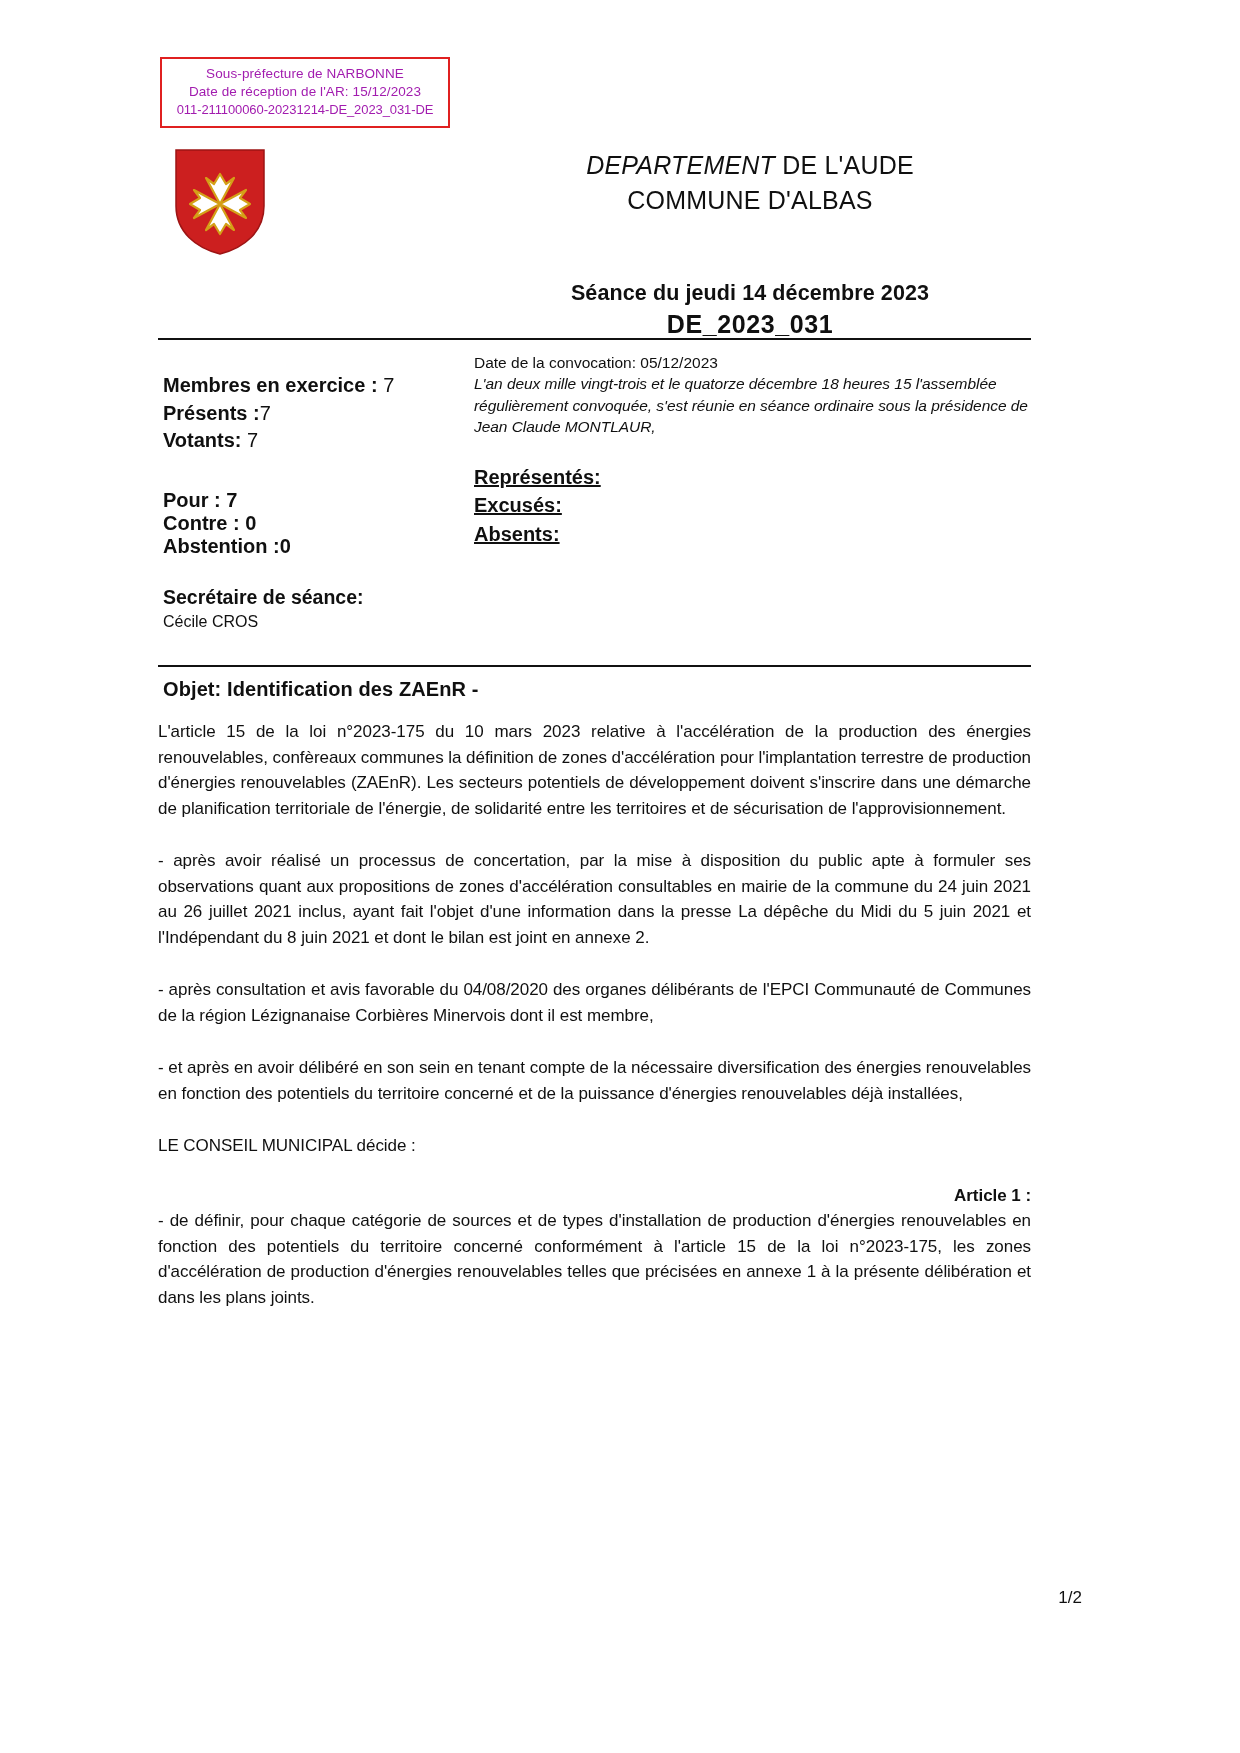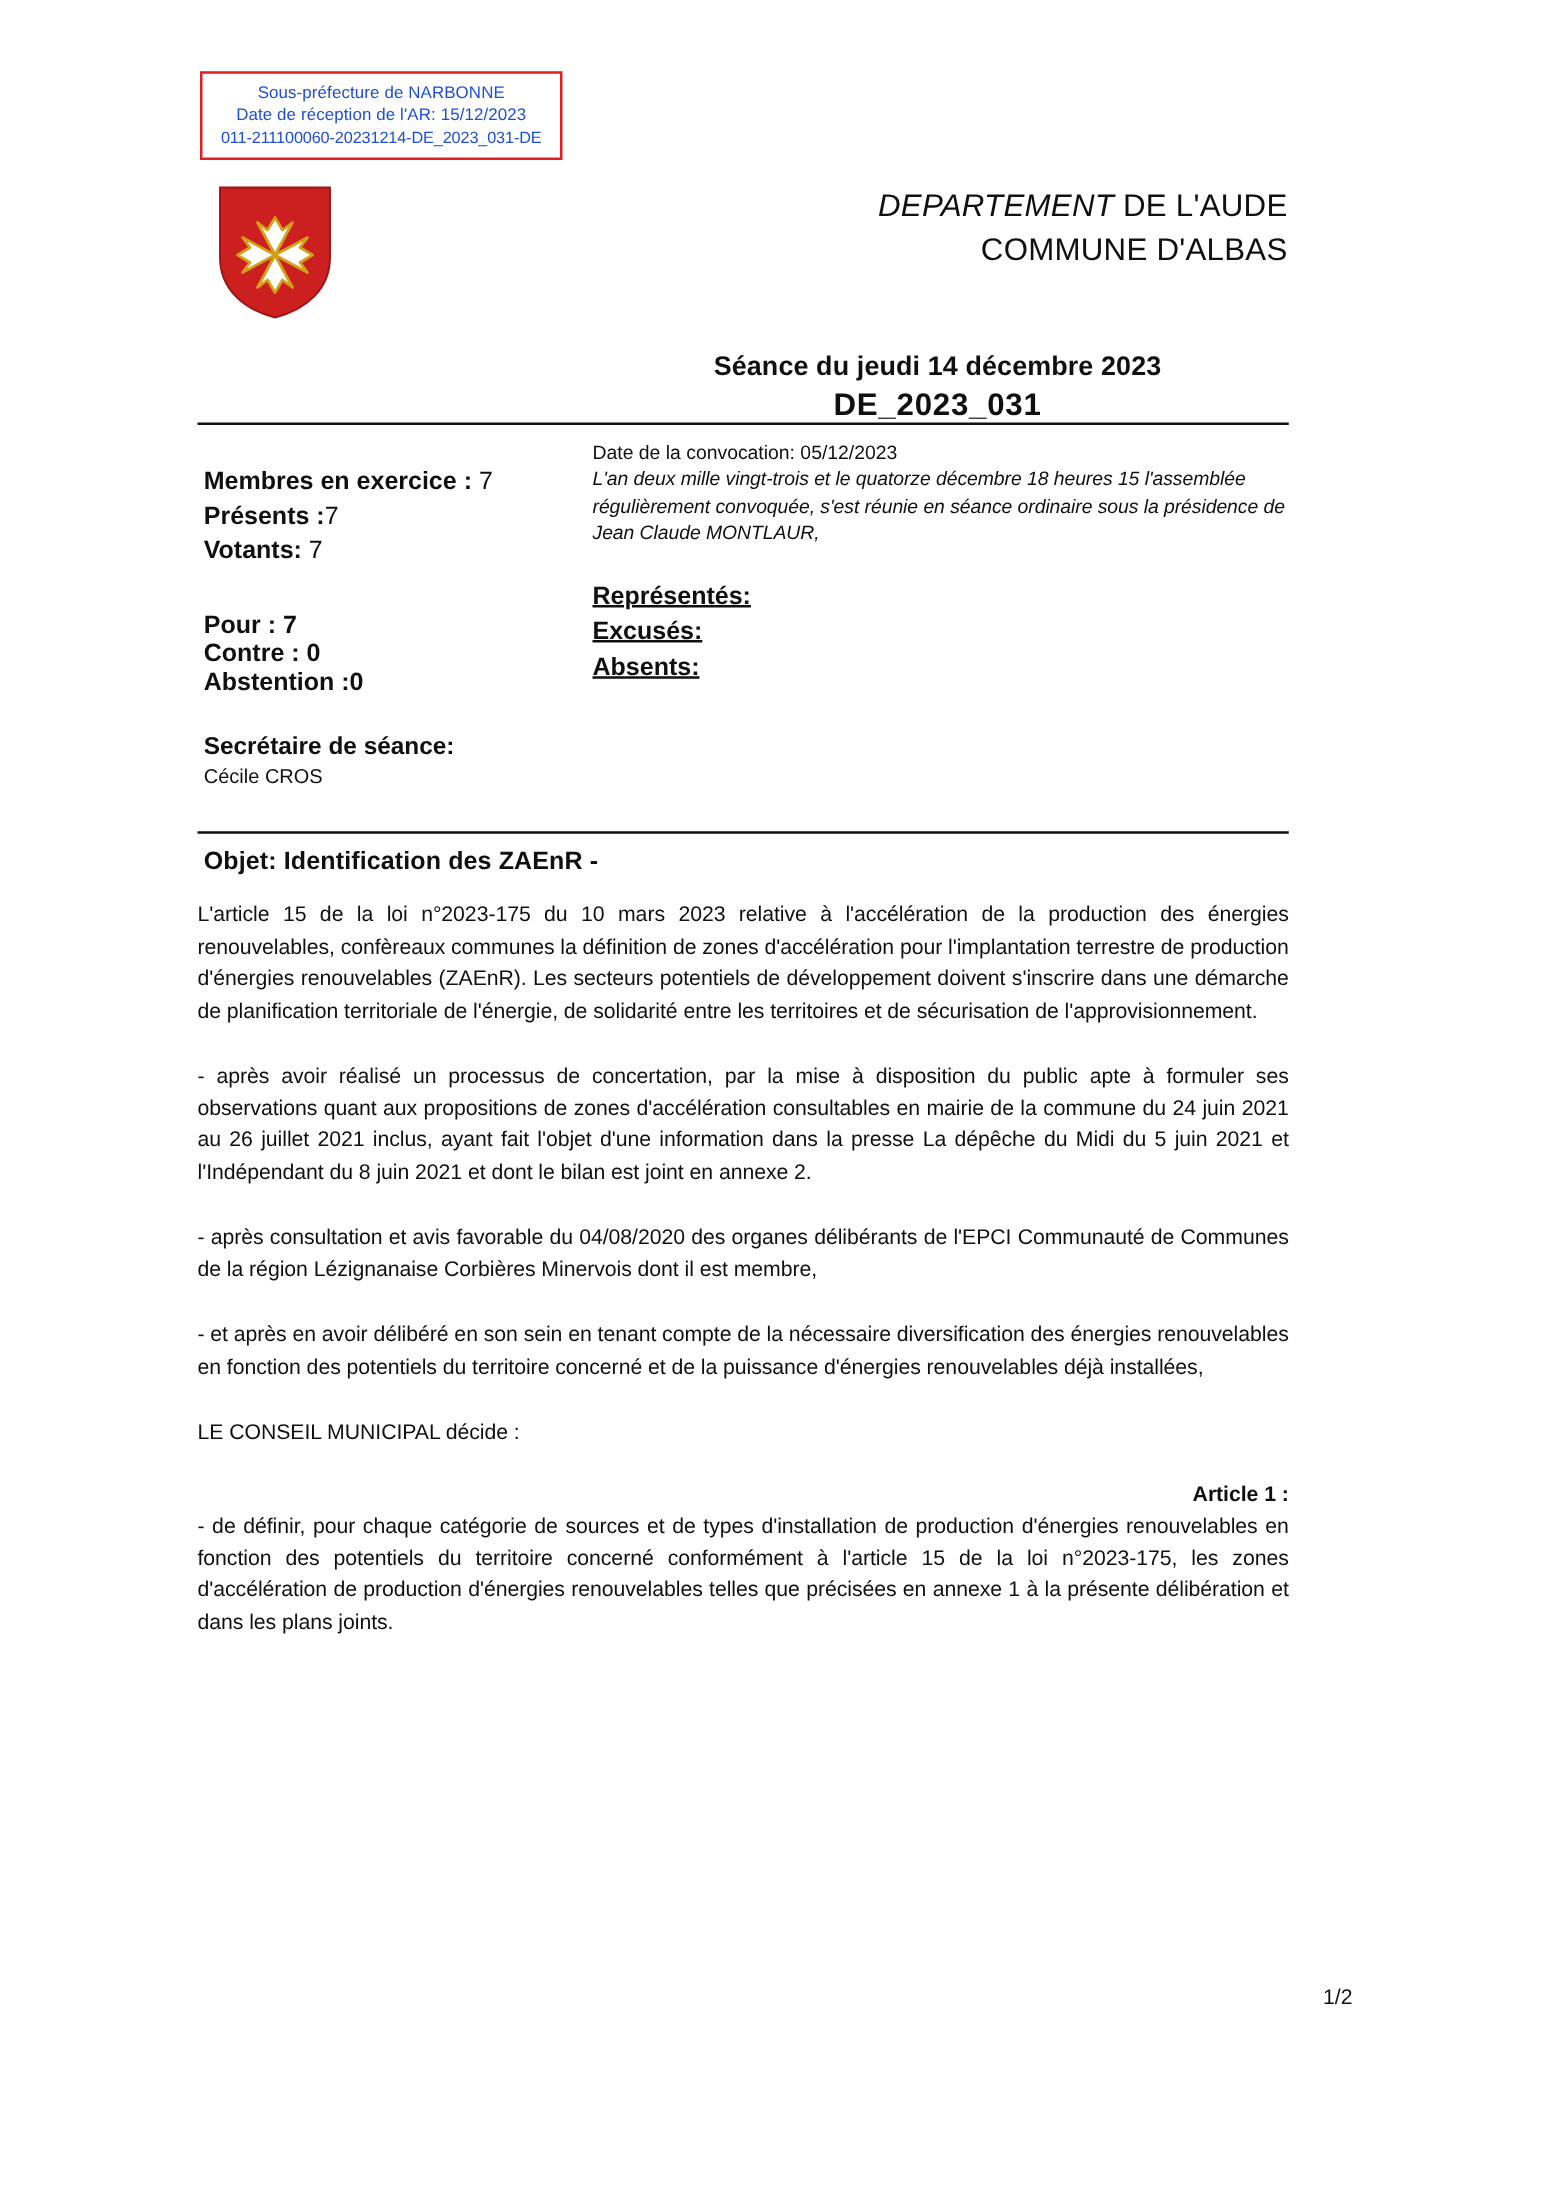--- a/index.html
+++ b/index.html
@@ -23,21 +23,21 @@
     position: absolute;
     left: 160px;
     top: 57px;
     width: 290px;
     border: 2px solid #e02020;
     padding: 6px 4px 7px 4px;
     box-sizing: border-box;
     text-align: center;
   }
   .ar-stamp .ar-line {
-    color: #1d4ed8;
+    color: #a21caf;
     font-size: 13.5px;
     line-height: 18px;
     letter-spacing: 0.1px;
     white-space: nowrap;
   }
   .ar-stamp .ar-line.ar-id {
     font-size: 13px;
     letter-spacing: -0.1px;
   }
 
@@ -49,21 +49,21 @@
     width: 96px;
     height: 108px;
   }
 
   
   .dept-block {
     position: absolute;
     left: 470px;
     top: 148px;
     width: 560px;
-    text-align: right;
+    text-align: center;
     font-size: 25px;
     line-height: 35px;
     letter-spacing: 0.2px;
   }
   .dept-block .it { font-style: italic; }
 
   .seance-block {
     position: absolute;
     left: 470px;
     top: 278px;

